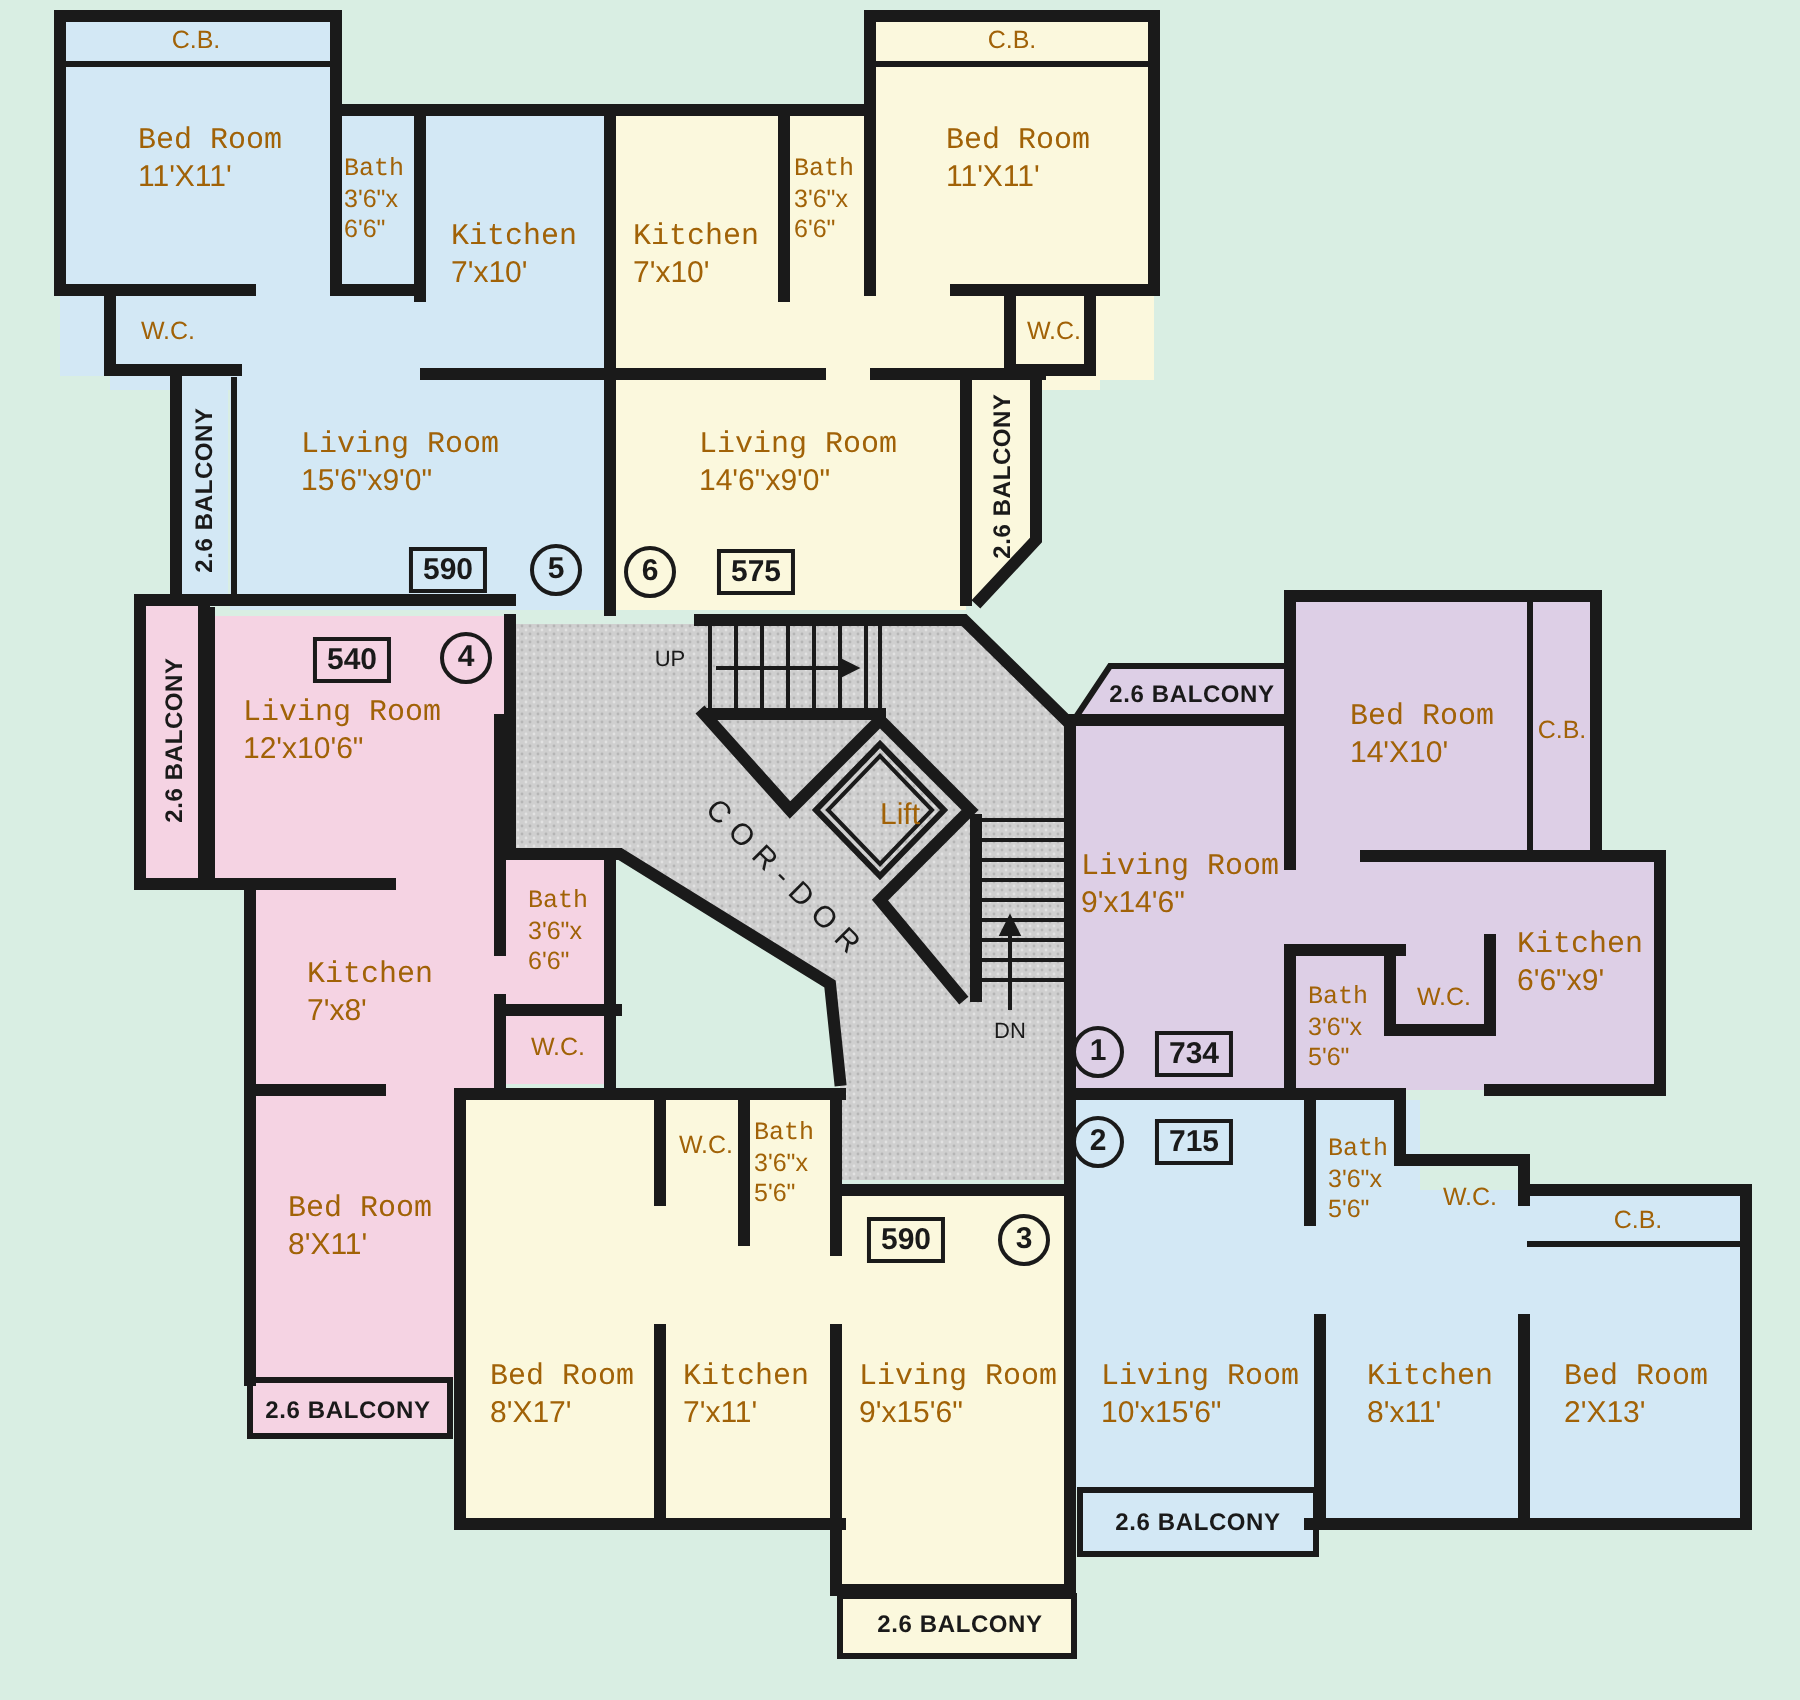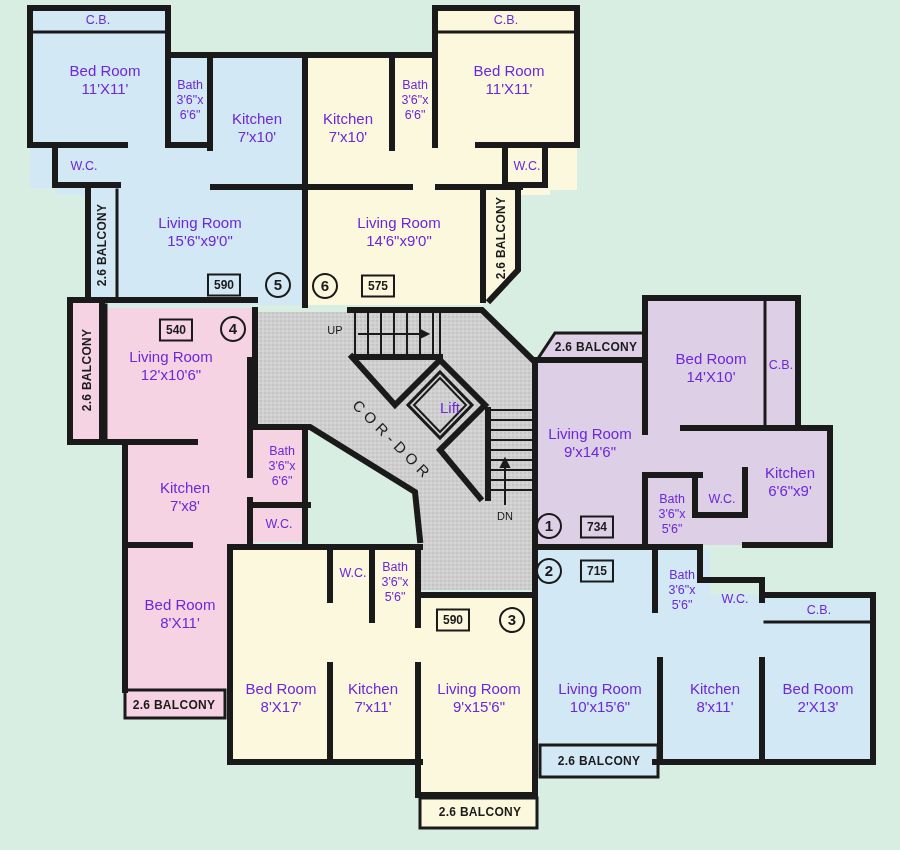--- a/index.html
+++ b/index.html
@@ -1,25 +1,25 @@
 <!DOCTYPE html>
 <html><head>
 <meta charset="utf-8">
 <style>
   html, body { margin:0; padding:0; }
   body { width:900px; height:850px; background:#d9eee3; position:relative; overflow:hidden; font-family:"Liberation Sans", sans-serif; }
   #plan { position:absolute; left:0; top:0; width:900px; height:850px; }
-  .lbl { position:absolute; text-align:center; color:#6d28d9; font-size:15px; line-height:18px; transform:translate(-50%,-50%); white-space:nowrap; }
-  .lbl .n { display:block; }
+  .lbl { position:absolute; color:#a16207; font-size:15px; line-height:18px; transform:translate(-50%,-50%); white-space:nowrap; }
+  .lbl .n { display:block;font-family:Liberation Mono, monospace; }
   .lbl .d { display:block; }
   .sm { font-size:12.5px; line-height:15px; }
   .cb { font-size:12.5px; }
   .bal { position:absolute; font-weight:bold; font-size:12px; color:#1a1a1a; transform:translate(-50%,-50%); white-space:nowrap; letter-spacing:0.3px; }
   .bal.v { transform:translate(-50%,-50%) rotate(-90deg); }
-  .area { position:absolute; border:2px solid #1a1a1a; font-size:12px; font-weight:bold; padding:0 5px; line-height:19px; transform:translate(-50%,-50%); color:#1a1a1a; }
+  .area { position:absolute; border:2px solid #1a1a1a; font-size:15px; font-weight:bold; padding:0 5px; line-height:19px; transform:translate(-50%,-50%); color:#1a1a1a; }
   .unit { position:absolute; width:22px; height:22px; border:2px solid #1a1a1a; border-radius:50%; font-size:15px; font-weight:bold; line-height:22px; text-align:center; transform:translate(-50%,-50%); color:#1a1a1a; }
   .misc { position:absolute; font-size:11px; color:#1a1a1a; transform:translate(-50%,-50%); white-space:nowrap; }
   .corridor { position:absolute; font-size:15px; color:#1a1a1a; letter-spacing:5px; transform:translate(-50%,-50%) rotate(45deg); white-space:nowrap; }
 </style>
 </head>
 <body>
 
 <svg id="plan" viewBox="0 0 900 850" xmlns="http://www.w3.org/2000/svg">
   <defs>
     <pattern id="dots" width="4" height="4" patternUnits="userSpaceOnUse">

